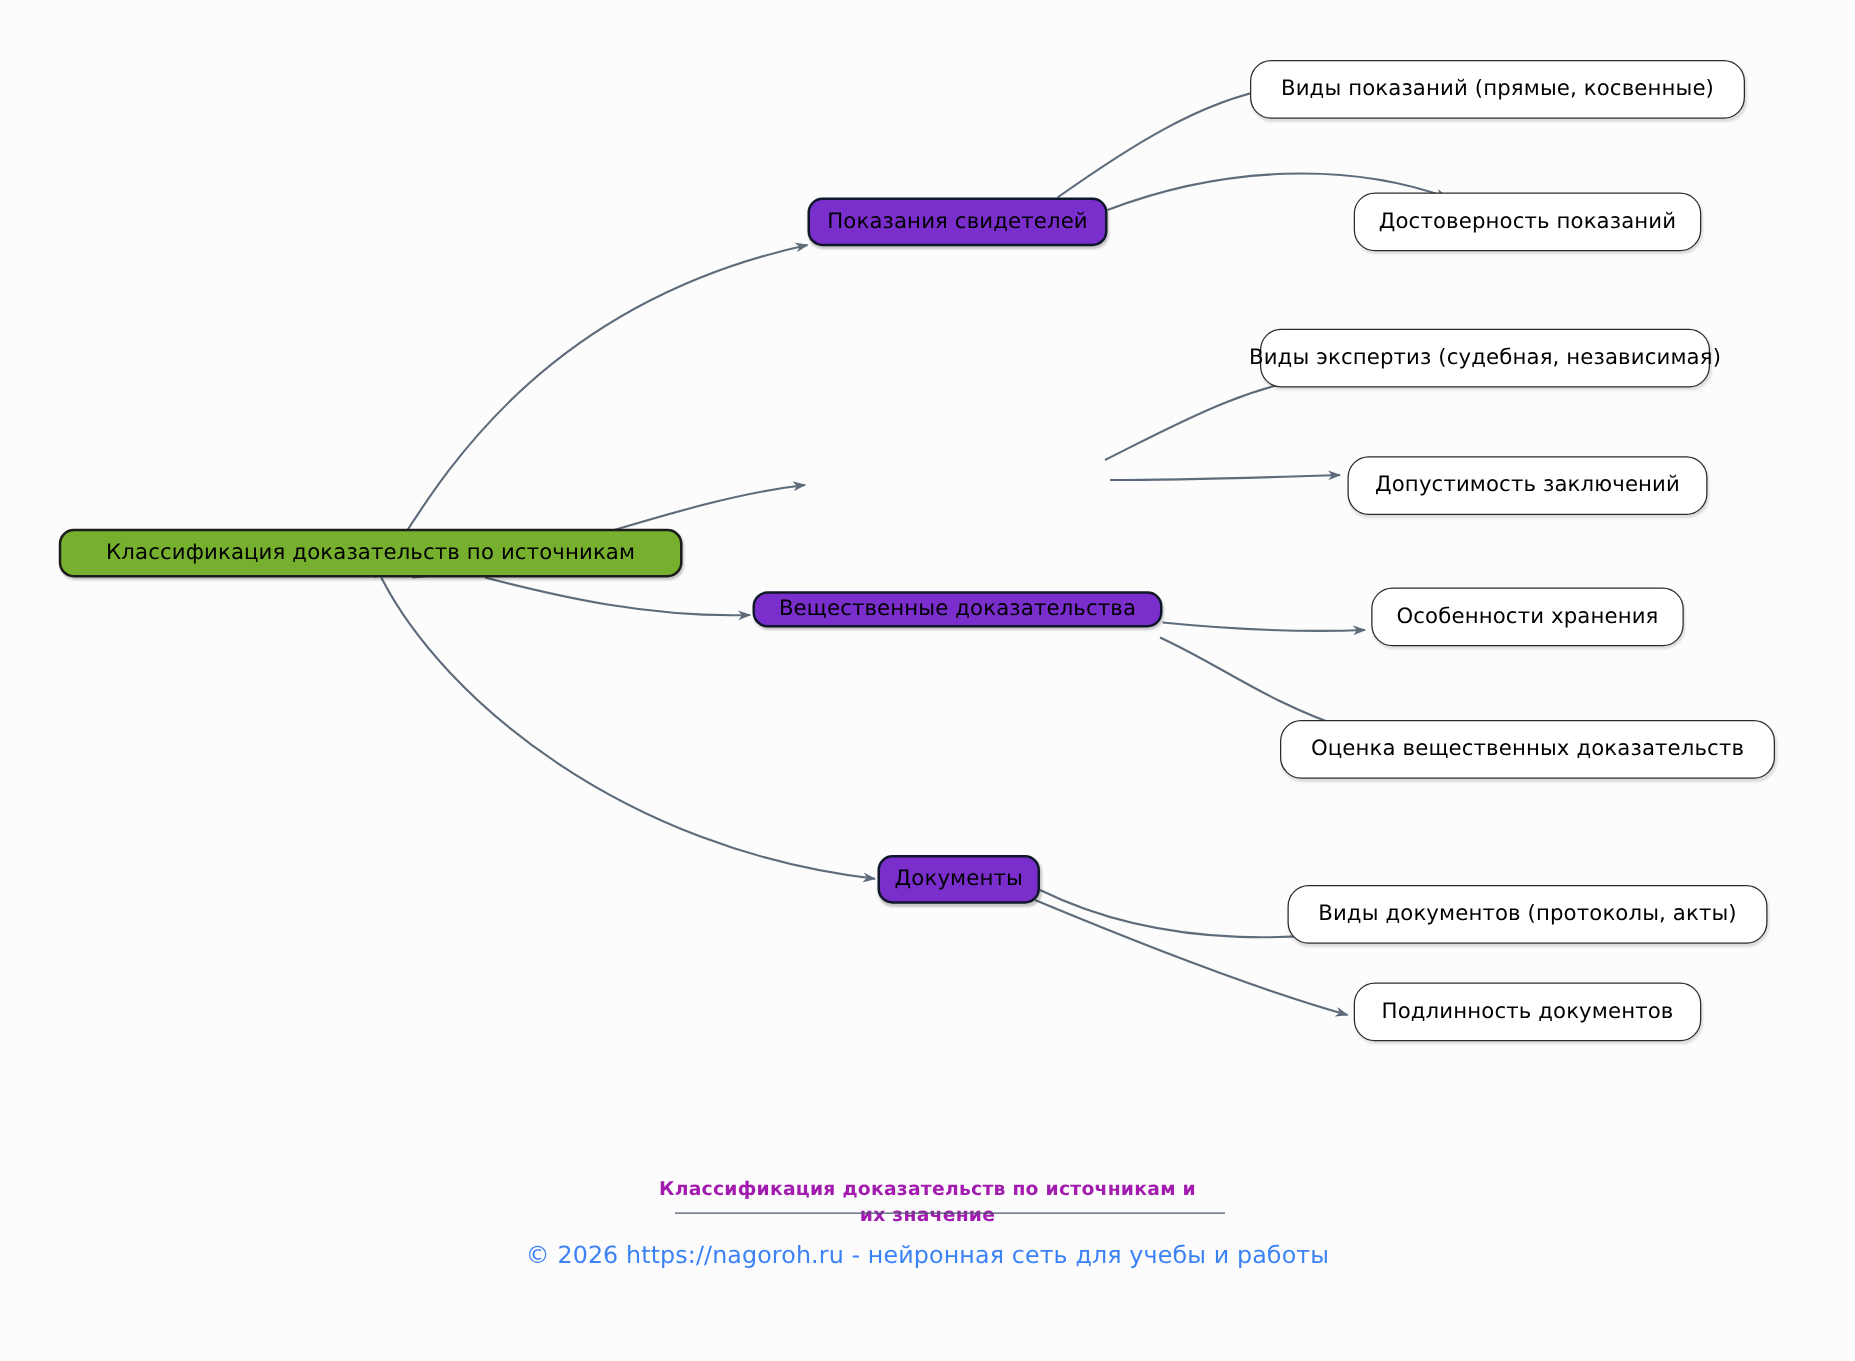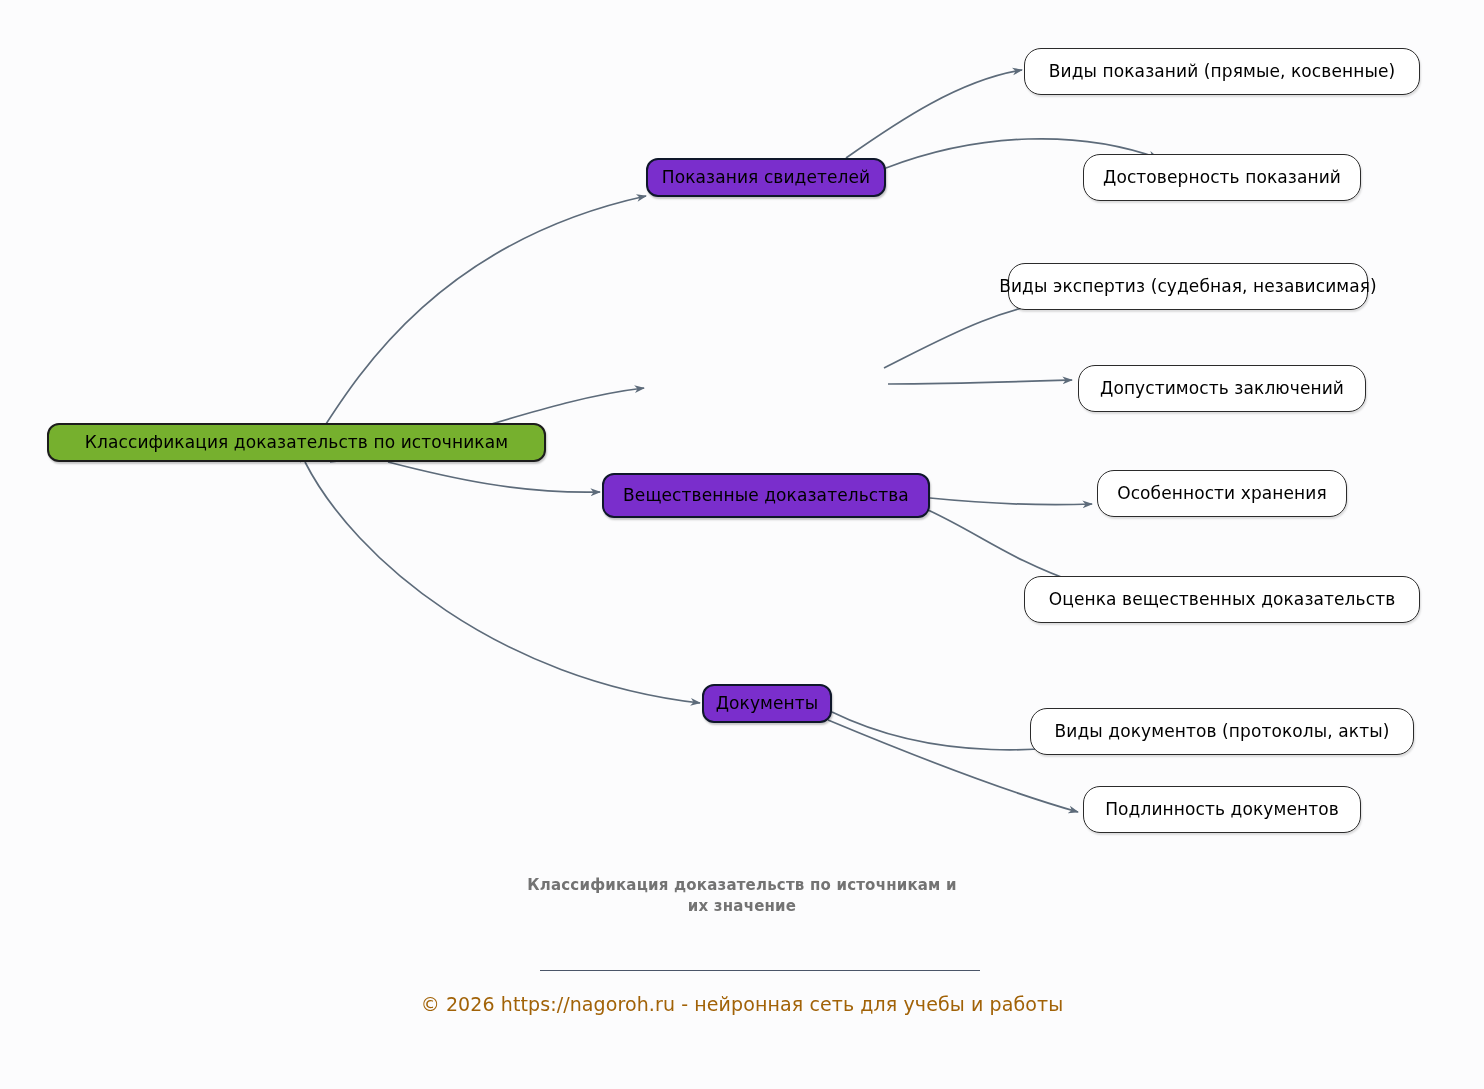--- a/index.html
+++ b/index.html
@@ -55,46 +55,46 @@
     border-radius: 17px;
     box-shadow: 1px 2px 2px rgba(0,0,0,0.13);
   }
   .node .label {
     padding: 0 14px;
   }
   #footer-title {
     position: absolute;
     left: 0;
     width: 1484px;
-    top: 875px;
+    top: 941px;
     text-align: center;
     font-family: "DejaVu Sans", "Liberation Sans", sans-serif;
     font-size: 15px;
     font-weight: bold;
     line-height: 21px;
-    color: #737373;
+    color: #a21caf;
     letter-spacing: 0.2px;
   }
   #footer-rule {
     position: absolute;
     left: 540px;
     top: 970px;
     width: 440px;
     height: 0;
     border-top: 1.4px solid #4a5568;
   }
   #footer-copy {
     position: absolute;
     left: 0;
     width: 1484px;
     top: 993px;
     text-align: center;
     font-family: "DejaVu Sans", "Liberation Sans", sans-serif;
     font-size: 19px;
-    color: #a16207;
+    color: #3b82f6;
     letter-spacing: 0.1px;
   }
 </style>
 </head>
 <body>
 
 <div id="canvas">
 
   <svg id="edges" viewBox="0 0 1484 1089" xmlns="http://www.w3.org/2000/svg">
     <defs>
@@ -118,35 +118,35 @@
       </g>
   </svg>
 
   <div class="node root" style="left: 47px; top: 423px; width: 499px; height: 39px;">
     <span class="label">Классификация доказательств по источникам</span>
   </div>
 
   <div class="node branch" style="left: 646px; top: 158px; width: 240px; height: 39px;">
     <span class="label">Показания свидетелей</span>
   </div>
-  <div class="node leaf" style="left: 1024px; top: 48px; width: 396px; height: 47px;">
+  <div class="node leaf" style="left: 1000px; top: 48px; width: 396px; height: 47px;">
     <span class="label">Виды показаний (прямые, косвенные)</span>
   </div>
   <div class="node leaf" style="left: 1083px; top: 154px; width: 278px; height: 47px;">
     <span class="label">Достоверность показаний</span>
   </div>
 
   <div class="node leaf" style="left: 1008px; top: 263px; width: 360px; height: 47px;">
     <span class="label">Виды экспертиз (судебная, независимая)</span>
   </div>
   <div class="node leaf" style="left: 1078px; top: 365px; width: 288px; height: 47px;">
     <span class="label">Допустимость заключений</span>
   </div>
 
-  <div class="node branch" style="left: 602px; top: 473px; width: 328px; height: 45px;">
+  <div class="node branch" style="left: 602px; top: 473px; width: 328px; height: 29px;">
     <span class="label">Вещественные доказательства</span>
   </div>
   <div class="node leaf" style="left: 1097px; top: 470px; width: 250px; height: 47px;">
     <span class="label">Особенности хранения</span>
   </div>
   <div class="node leaf" style="left: 1024px; top: 576px; width: 396px; height: 47px;">
     <span class="label">Оценка вещественных доказательств</span>
   </div>
 
   <div class="node branch" style="left: 702px; top: 684px; width: 130px; height: 39px;">

